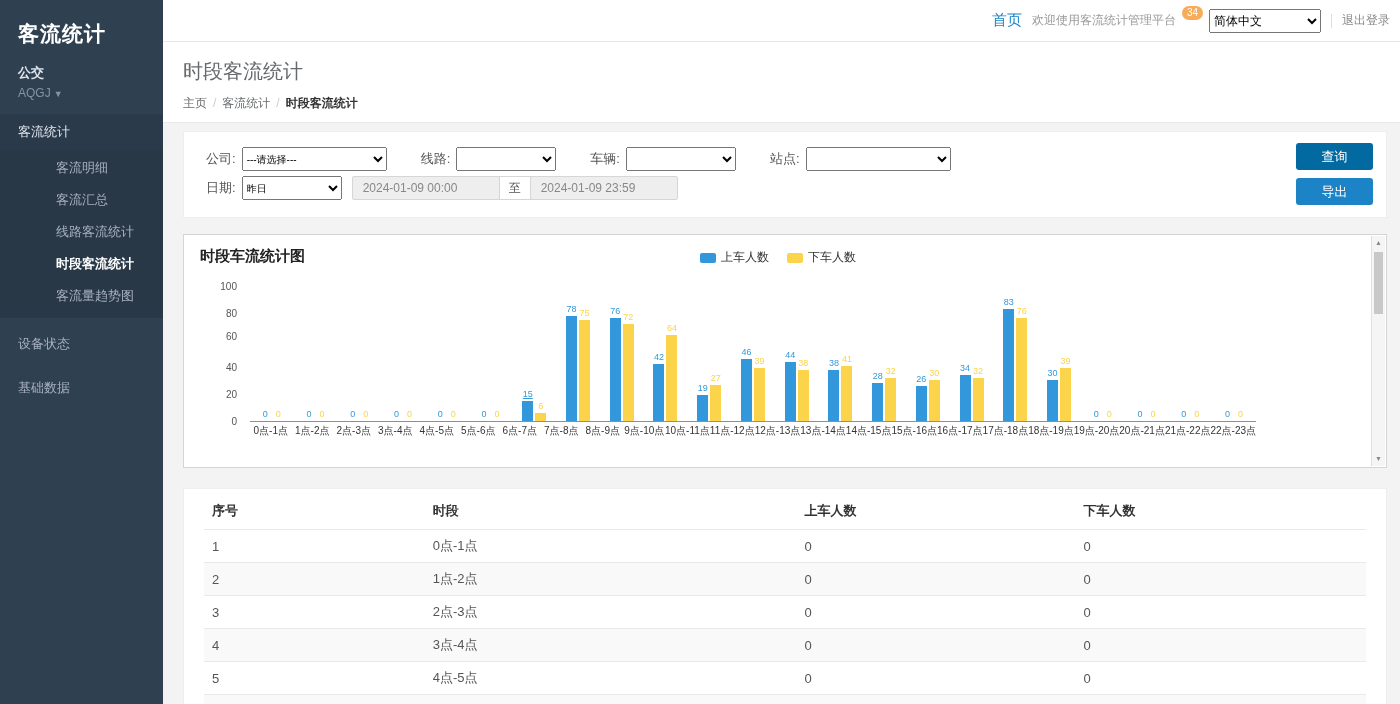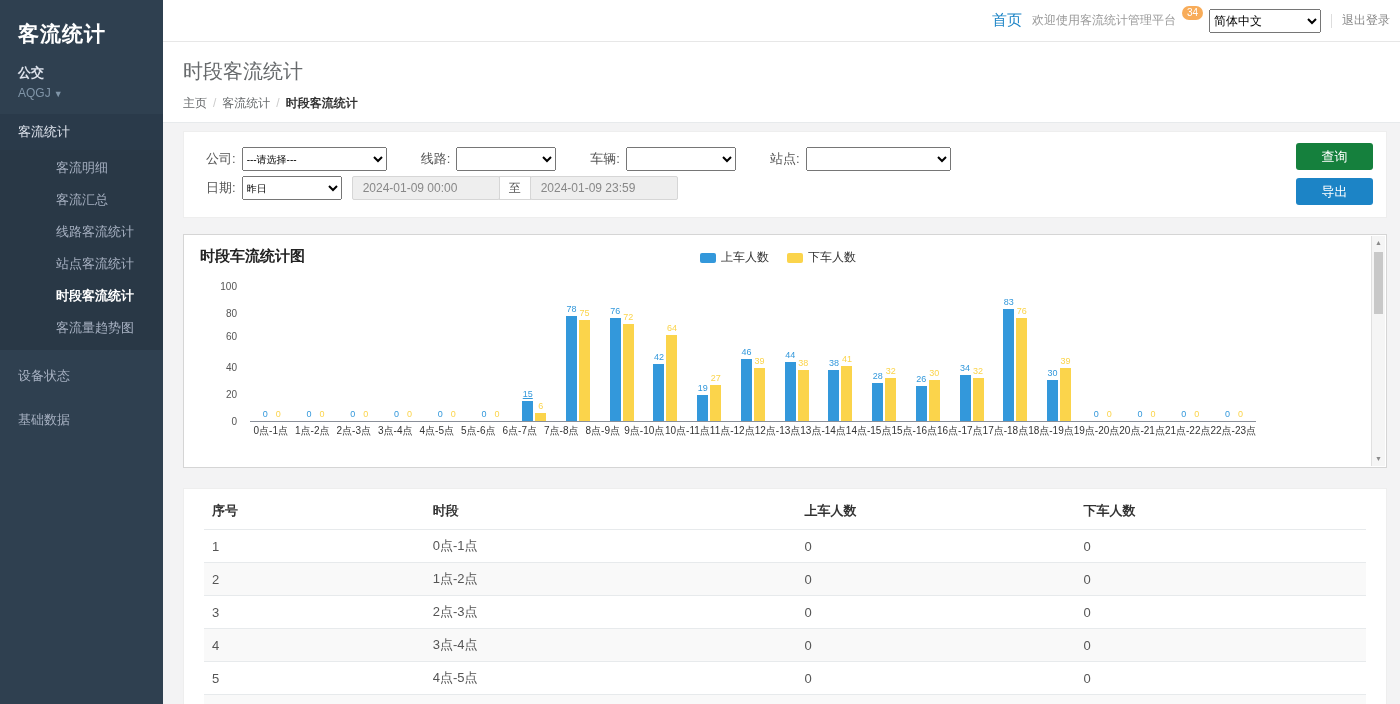--- a/index.html
+++ b/index.html
@@ -44,21 +44,21 @@
   
   .filter-card { position:relative; padding:10px 110px 12px 14px; margin-bottom:16px; border:1px solid #eee; }
   .frow { display:flex; align-items:center; margin:5px 0; }
   .flabel { font-size:13px; color:#555; margin:0 6px 0 8px; white-space:nowrap; }
   .fselect { height:24px; font-size:10px; font-family:inherit; }
   .w145 { width:145px; } .w100 { width:100px; } .w110 { width:110px; }
   .fgap { margin-right:26px; }
   .date-input { height:24px; width:148px; border:1px solid #d6d6d6; background:#eee; color:#888; font-size:12px; padding:0 10px; border-radius:2px; font-family:inherit; }
   .addon { height:24px; line-height:22px; border:1px solid #d6d6d6; background:#fff; padding:0 9px; font-size:12px; color:#555; margin:0 -1px; }
   .btn { position:absolute; right:13px; width:77px; height:27px; border:none; border-radius:3px; color:#fff; font-size:13px; cursor:pointer; font-family:inherit; }
-  .btn-query { top:11px; background:#15803d; }
+  .btn-query { top:11px; background:#0369a1; }
   .btn-export { top:46px; background:#1c84c6; }
 
   
   .chart-card { position:relative; border:1px solid #d5d5d5; padding:12px 30px 14px 16px; margin-bottom:20px; height:234px; }
   .chart-header { position:relative; height:22px; }
   .chart-title { font-size:15px; font-weight:bold; color:#222; }
   .legend { position:absolute; left:50%; top:2px; transform:translateX(-50%); display:flex; gap:18px; align-items:center; }
   .legend-item { display:flex; align-items:center; gap:5px; font-size:12px; color:#333; cursor:pointer; }
   .legend-swatch { width:16px; height:10px; border-radius:2px; display:inline-block; }
   .chart-area { margin-top:18px; }
@@ -102,21 +102,20 @@
       </div>
     </div>
     <nav>
       <div class="nav-parent open">
         <span>客流统计</span>
       </div>
       <div class="submenu">
         <div class="subitem">客流明细</div>
         <div class="subitem">客流汇总</div>
         <div class="subitem">线路客流统计</div>
-        <div class="subitem">站点客流统计</div>
         <div class="subitem active">时段客流统计</div>
         <div class="subitem">客流量趋势图</div>
       </div>
       <div class="nav-parent spaced">设备状态</div>
       <div class="nav-parent spaced">基础数据</div>
     </nav>
   </aside>
 
   <div class="main">
 

